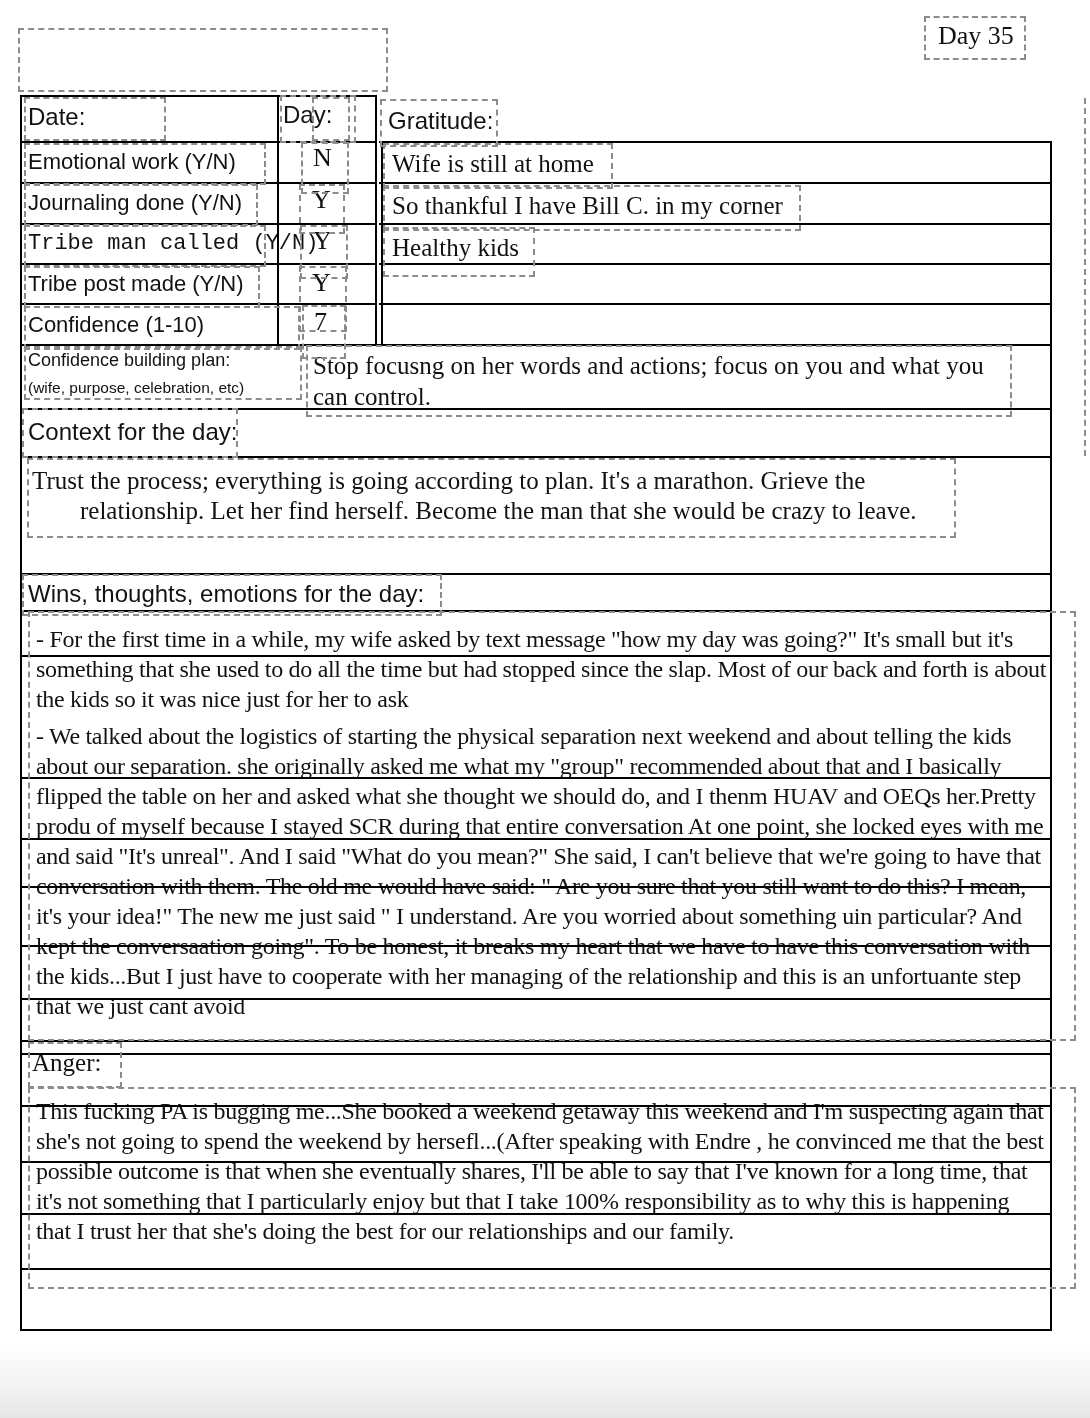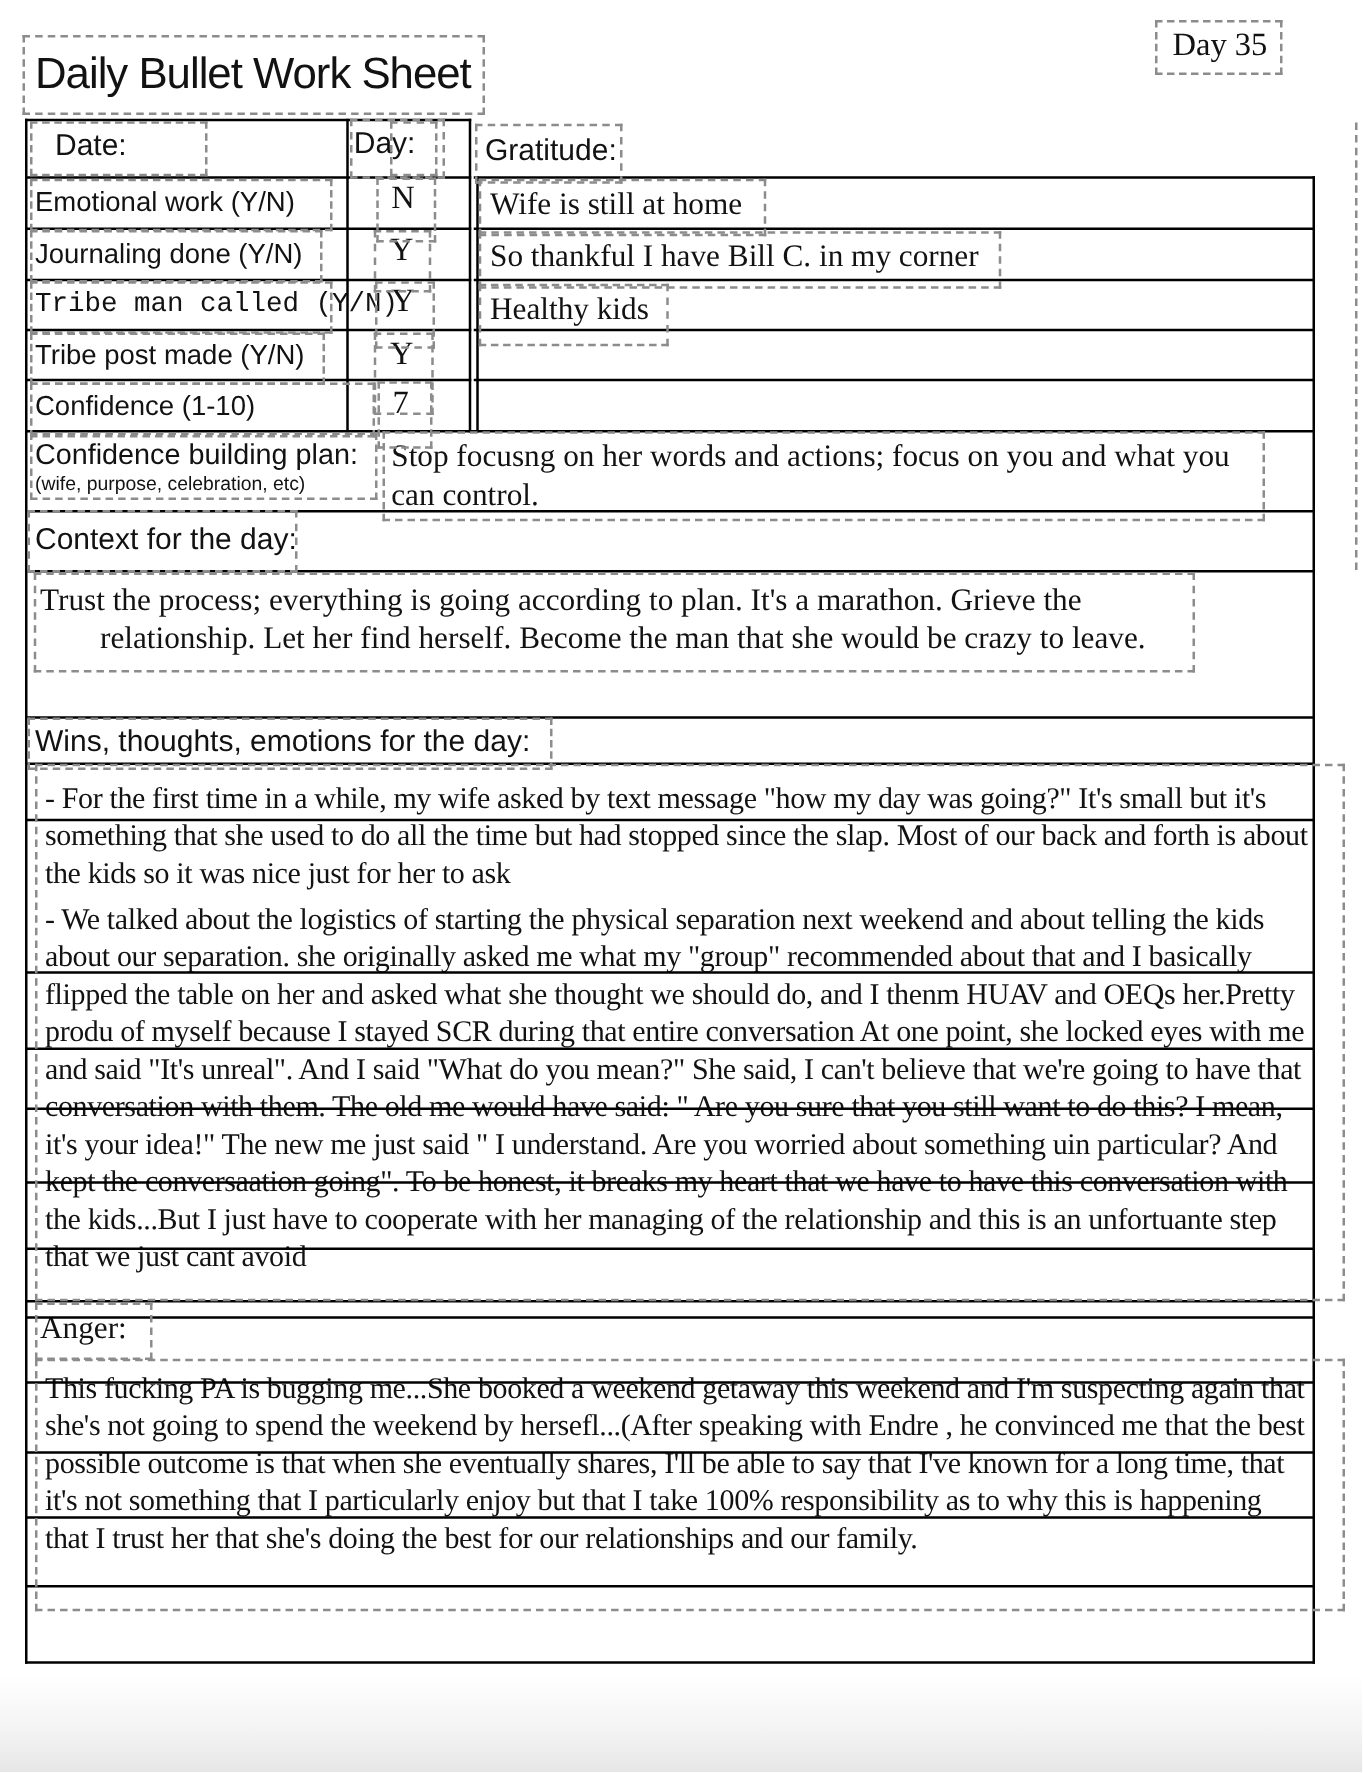--- a/index.html
+++ b/index.html
@@ -94,42 +94,41 @@
   <div class="dash" style="left:306px;top:345px;width:702px;height:68px;"></div>
   <div class="dash" style="left:22px;top:408px;width:212px;height:46px;"></div>
   <div class="dash" style="left:27px;top:458px;width:925px;height:76px;"></div>
   <div class="dash" style="left:22px;top:574px;width:416px;height:38px;"></div>
   <div class="dash" style="left:28px;top:611px;width:1044px;height:426px;"></div>
   <div class="dash" style="left:28px;top:1042px;width:90px;height:42px;"></div>
   <div class="dash" style="left:28px;top:1087px;width:1044px;height:198px;"></div>
   <div class="dashv" style="left:1084px;top:98px;height:358px;"></div>
 
   <div class="txt serif val26" style="left:938px;top:21px;">Day 35</div>
-  <div class="txt sans title" style="left:28px;top:39px;">Daily Bullet Work Sheet</div>
 
-  <div class="txt sans lbl24" style="left:28px;top:103px;margin-left:16px;">Date:</div>
+  <div class="txt sans lbl24" style="left:28px;top:103px;">Date:</div>
   <div class="txt sans lbl24" style="left:283px;top:101px;">Day:</div>
 
   <div class="txt sans lbl22" style="left:28px;top:149px;">Emotional work  (Y/N)</div>
   <div class="txt serif val26" style="left:313px;top:143px;">N</div>
   <div class="txt sans lbl22" style="left:28px;top:190px;">Journaling done (Y/N)</div>
   <div class="txt serif val26" style="left:312px;top:185px;">Y</div>
   <div class="txt sans lbl22" style="left:28px;top:231px;font-family:Liberation Mono, monospace;">Tribe man called (Y/N)</div>
   <div class="txt serif val26" style="left:313px;top:226px;">Y</div>
   <div class="txt sans lbl22" style="left:28px;top:271px;">Tribe post made (Y/N)</div>
   <div class="txt serif val26" style="left:312px;top:268px;">Y</div>
   <div class="txt sans lbl22" style="left:28px;top:312px;">Confidence (1-10)</div>
   <div class="txt serif val26" style="left:314px;top:307px;">7</div>
 
   <div class="txt sans lbl24" style="left:388px;top:107px;text-align:center;">Gratitude:</div>
   <div class="txt serif ser24" style="left:392px;top:150px;">Wife is still at home</div>
   <div class="txt serif ser24" style="left:392px;top:192px;">So thankful I have Bill C. in my corner</div>
   <div class="txt serif ser24" style="left:392px;top:234px;">Healthy kids</div>
 
-  <div class="txt sans" style="left:28px;top:350px;font-size:23px;">Confidence building plan:</div>
+  <div class="txt sans" style="left:28px;top:350px;font-size:18px;">Confidence building plan:</div>
   <div class="txt sans sub16" style="left:28px;top:379px;">(wife, purpose, celebration, etc)</div>
   <div class="txt serif ser24" style="left:313px;top:352px;">Stop focusng on her words and actions; focus on you and what you</div>
   <div class="txt serif ser24" style="left:313px;top:383px;">can control.</div>
 
   <div class="txt sans lbl24" style="left:28px;top:418px;">Context for the day:</div>
   <div class="txt serif ser24" style="left:32px;top:467px;">Trust the process; everything is going according to plan. It's a marathon. Grieve the</div>
   <div class="wrap serif ser24" style="left:32px;top:497px;width:916px;white-space:nowrap;margin-left:48px;">relationship. Let her find herself. Become the man that she would be crazy to leave.</div>
 
   <div class="txt sans lbl24" style="left:28px;top:580px;">Wins, thoughts, emotions for the day:</div>
   <div class="wrap serif para" style="left:36px;top:624px;width:1012px;">

